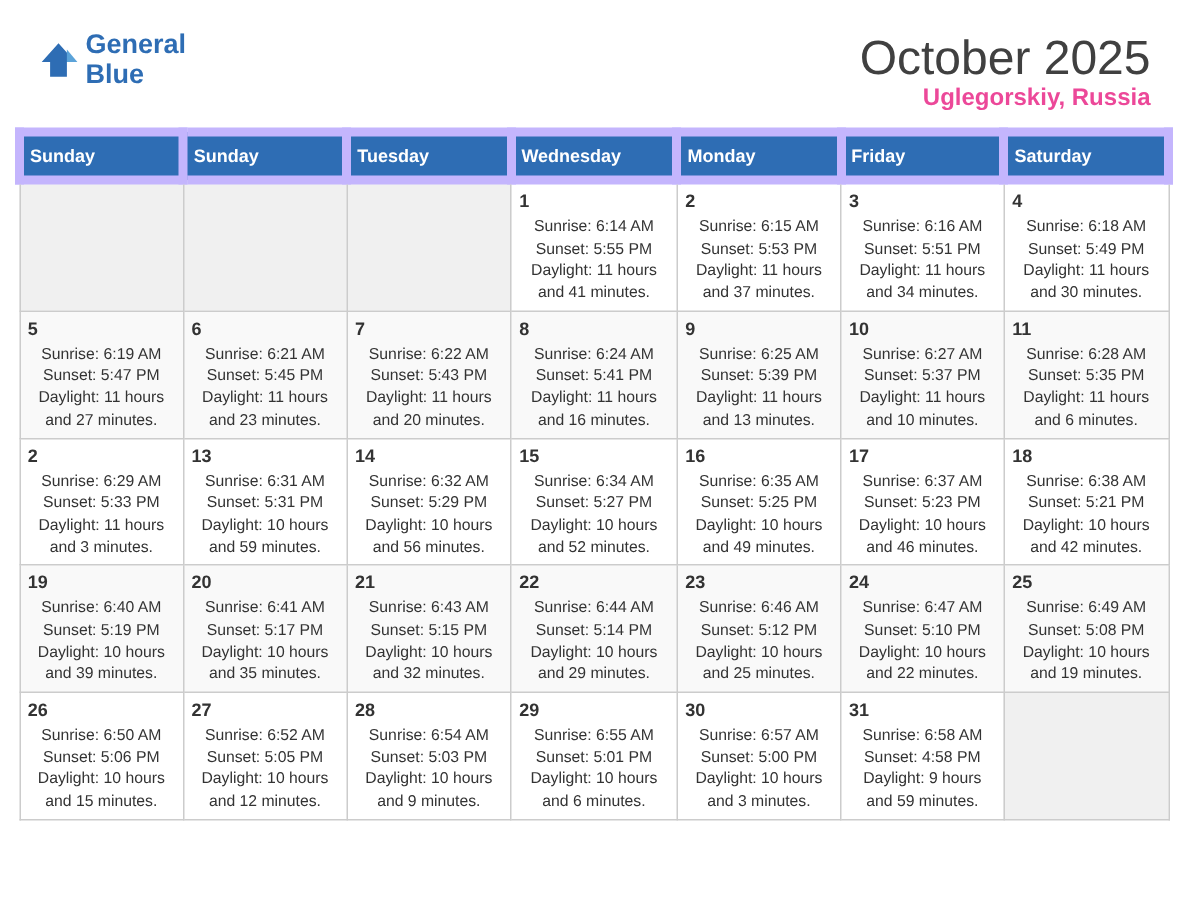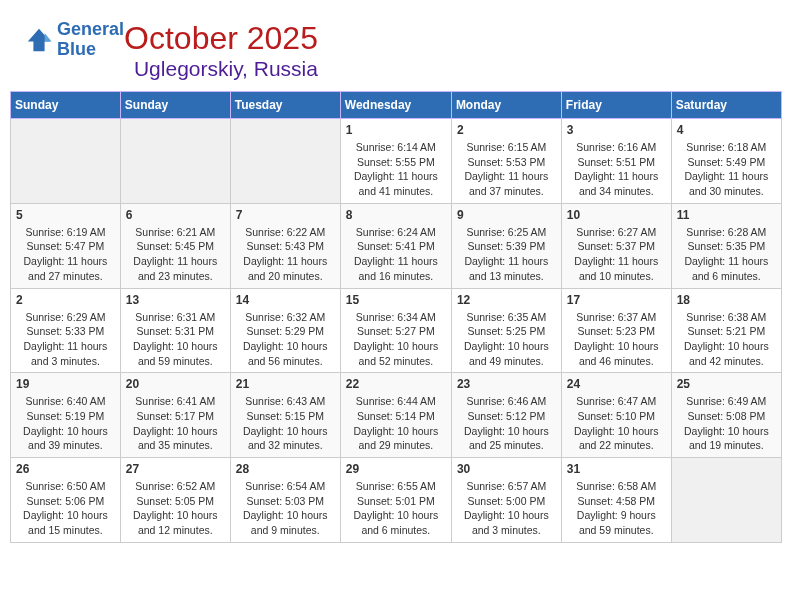--- a/index.html
+++ b/index.html
@@ -5,21 +5,21 @@
     * { box-sizing: border-box; margin: 0; padding: 0; }
     body {
       font-family: Arial, sans-serif;
       background: #fff;
       width: 792px;
       min-height: 612px;
       padding: 10px;
     }
     .header {
       display: flex;
-      justify-content: flex-start;
+      justify-content: space-between;
       align-items: flex-start;
       padding: 10px 15px 5px 15px;
     }
     .logo {
       display: flex;
       align-items: center;
       gap: 4px;
     }
     .logo-text {
       font-size: 18px;
@@ -33,41 +33,41 @@
     .logo-icon {
       width: 28px;
       height: 28px;
     }
     .title-block {
       text-align: right;
     }
     .title-block h1 {
       font-size: 32px;
       font-weight: normal;
-      color: #b91c1c;
+      color: #404040;
     }
     .title-block h2 {
-      font-size: 21px;
-      font-weight: normal;
-      color: #4c1d95;
+      font-size: 16px;
+      font-weight: bold;
+      color: #ec4899;
     }
     .calendar {
       width: 100%;
       border-collapse: collapse;
       margin-top: 5px;
       font-size: 11px;
     }
     .calendar thead tr th {
       background-color: #2e6db4;
       color: #fff;
       padding: 6px 4px;
       text-align: left;
       font-size: 12px;
       font-weight: bold;
-      border: 1px solid #c4b5fd;
+      border: 6px solid #c4b5fd;
     }
     .calendar tbody tr td {
       vertical-align: top;
       border: 1px solid #ccc;
       padding: 4px 5px;
       min-height: 80px;
       width: 113px;
       background: #fff;
     }
     .calendar tbody tr:nth-child(even) td {
@@ -184,21 +184,21 @@
         </td>
         <td>
           <div class="day-number">14</div>
           <div class="day-info">Sunrise: 6:32 AM<br>Sunset: 5:29 PM<br>Daylight: 10 hours and 56 minutes.</div>
         </td>
         <td>
           <div class="day-number">15</div>
           <div class="day-info">Sunrise: 6:34 AM<br>Sunset: 5:27 PM<br>Daylight: 10 hours and 52 minutes.</div>
         </td>
         <td>
-          <div class="day-number">12</div>
+          <div class="day-number">16</div>
           <div class="day-info">Sunrise: 6:35 AM<br>Sunset: 5:25 PM<br>Daylight: 10 hours and 49 minutes.</div>
         </td>
         <td>
           <div class="day-number">17</div>
           <div class="day-info">Sunrise: 6:37 AM<br>Sunset: 5:23 PM<br>Daylight: 10 hours and 46 minutes.</div>
         </td>
         <td>
           <div class="day-number">18</div>
           <div class="day-info">Sunrise: 6:38 AM<br>Sunset: 5:21 PM<br>Daylight: 10 hours and 42 minutes.</div>
         </td>

